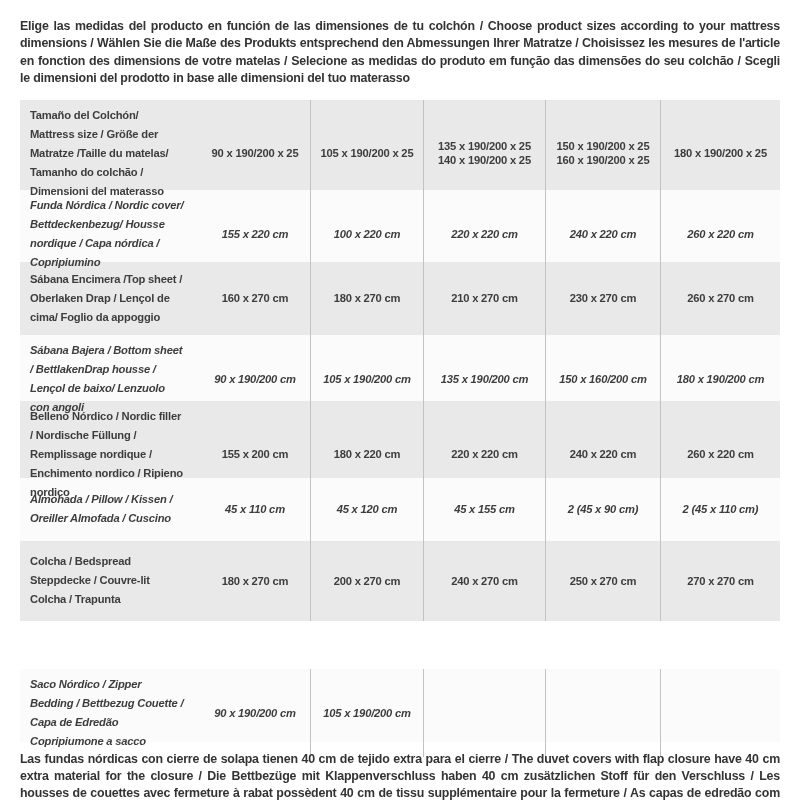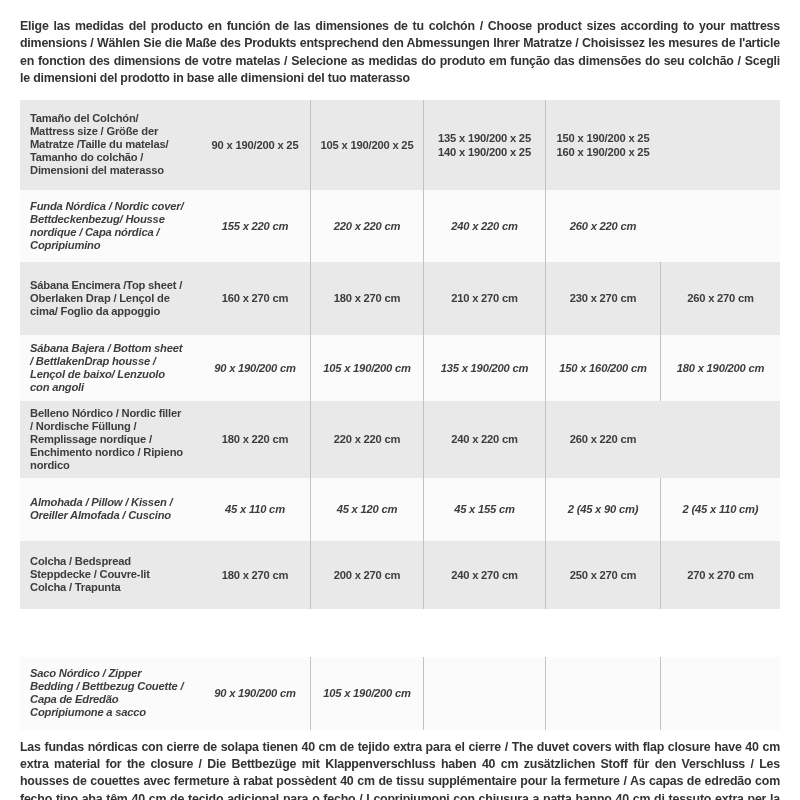--- a/index.html
+++ b/index.html
@@ -35,35 +35,35 @@
     grid-template-columns: 180px 110px 113px 122px 115px 120px;
   }
   .t-row.shade-gray  { background: #e9e9e9; }
   .t-row.shade-light { background: #fbfbfb; font-style: italic; }
   .r1 { height: 90px; }
   .r2 { height: 72px; }
   .r3 { height: 73px; }
   .r4 { height: 66px; }
   .r5 { height: 77px; }
   .r6 { height: 63px; }
-  .r7 { height: 68px; }
+  .r7 { height: 80px; }
   .r8 { height: 73px; margin-top: 48px; }
   .cell {
     display: flex;
     align-items: center;
     color: #3d3d3d;
     font-weight: 700;
     font-size: 11.2px;
     letter-spacing: -0.2px;
     box-sizing: border-box;
   }
   .cell.label {
     justify-content: flex-start;
     text-align: left;
-    line-height: 13px;
+    line-height: 19px;
     padding: 6px 16px 6px 10px;
   }
   .cell.val {
     justify-content: center;
     text-align: center;
     line-height: 14px;
     white-space: pre-line;
     padding: 4px 2px;
   }
   .t-row .cell:nth-child(n+3) {
@@ -83,25 +83,27 @@
   <div class="sizes-table">
 
     <div class="t-row shade-gray r1">
       <div class="cell label">Tamaño del Colchón/ Mattress size / Größe der Matratze /Taille du matelas/ Tamanho do colchão / Dimensioni del materasso</div>
       <div class="cell val">90 x 190/200 x 25</div>
       <div class="cell val">105 x 190/200 x 25</div>
       <div class="cell val">135 x 190/200 x 25
 140 x 190/200 x 25</div>
       <div class="cell val">150 x 190/200 x 25
 160 x 190/200 x 25</div>
+      <div class="cell val">180 x 190/200 x 25</div>
     </div>
 
     <div class="t-row shade-light r2">
       <div class="cell label">Funda Nórdica /  Nordic cover/ Bettdeckenbezug/ Housse nordique / Capa nórdica / Copripiumino</div>
       <div class="cell val">155 x 220 cm</div>
+      <div class="cell val">100 x 220 cm</div>
       <div class="cell val">220 x 220 cm</div>
       <div class="cell val">240 x 220 cm</div>
       <div class="cell val">260 x 220 cm</div>
     </div>
 
     <div class="t-row shade-gray r3">
       <div class="cell label">Sábana Encimera /Top sheet / Oberlaken Drap / Lençol de cima/ Foglio da appoggio</div>
       <div class="cell val">160 x 270 cm</div>
       <div class="cell val">180 x 270 cm</div>
       <div class="cell val">210 x 270 cm</div>
@@ -113,20 +115,21 @@
       <div class="cell label">Sábana Bajera / Bottom sheet / BettlakenDrap housse / Lençol de baixo/ Lenzuolo con angoli</div>
       <div class="cell val">90 x 190/200 cm</div>
       <div class="cell val">105 x 190/200 cm</div>
       <div class="cell val">135 x 190/200 cm</div>
       <div class="cell val">150 x 160/200 cm</div>
       <div class="cell val">180 x 190/200 cm</div>
     </div>
 
     <div class="t-row shade-gray r5">
       <div class="cell label">Belleno Nórdico / Nordic filler / Nordische Füllung / Remplissage nordique / Enchimento nordico / Ripieno nordico</div>
+      <div class="cell val">155 x 200 cm</div>
       <div class="cell val">180 x 220 cm</div>
       <div class="cell val">220 x 220 cm</div>
       <div class="cell val">240 x 220 cm</div>
       <div class="cell val">260 x 220 cm</div>
     </div>
 
     <div class="t-row shade-light r6">
       <div class="cell label">Almohada  / Pillow / Kissen / Oreiller Almofada / Cuscino</div>
       <div class="cell val">45 x 110 cm</div>
       <div class="cell val">45 x 120 cm</div>

